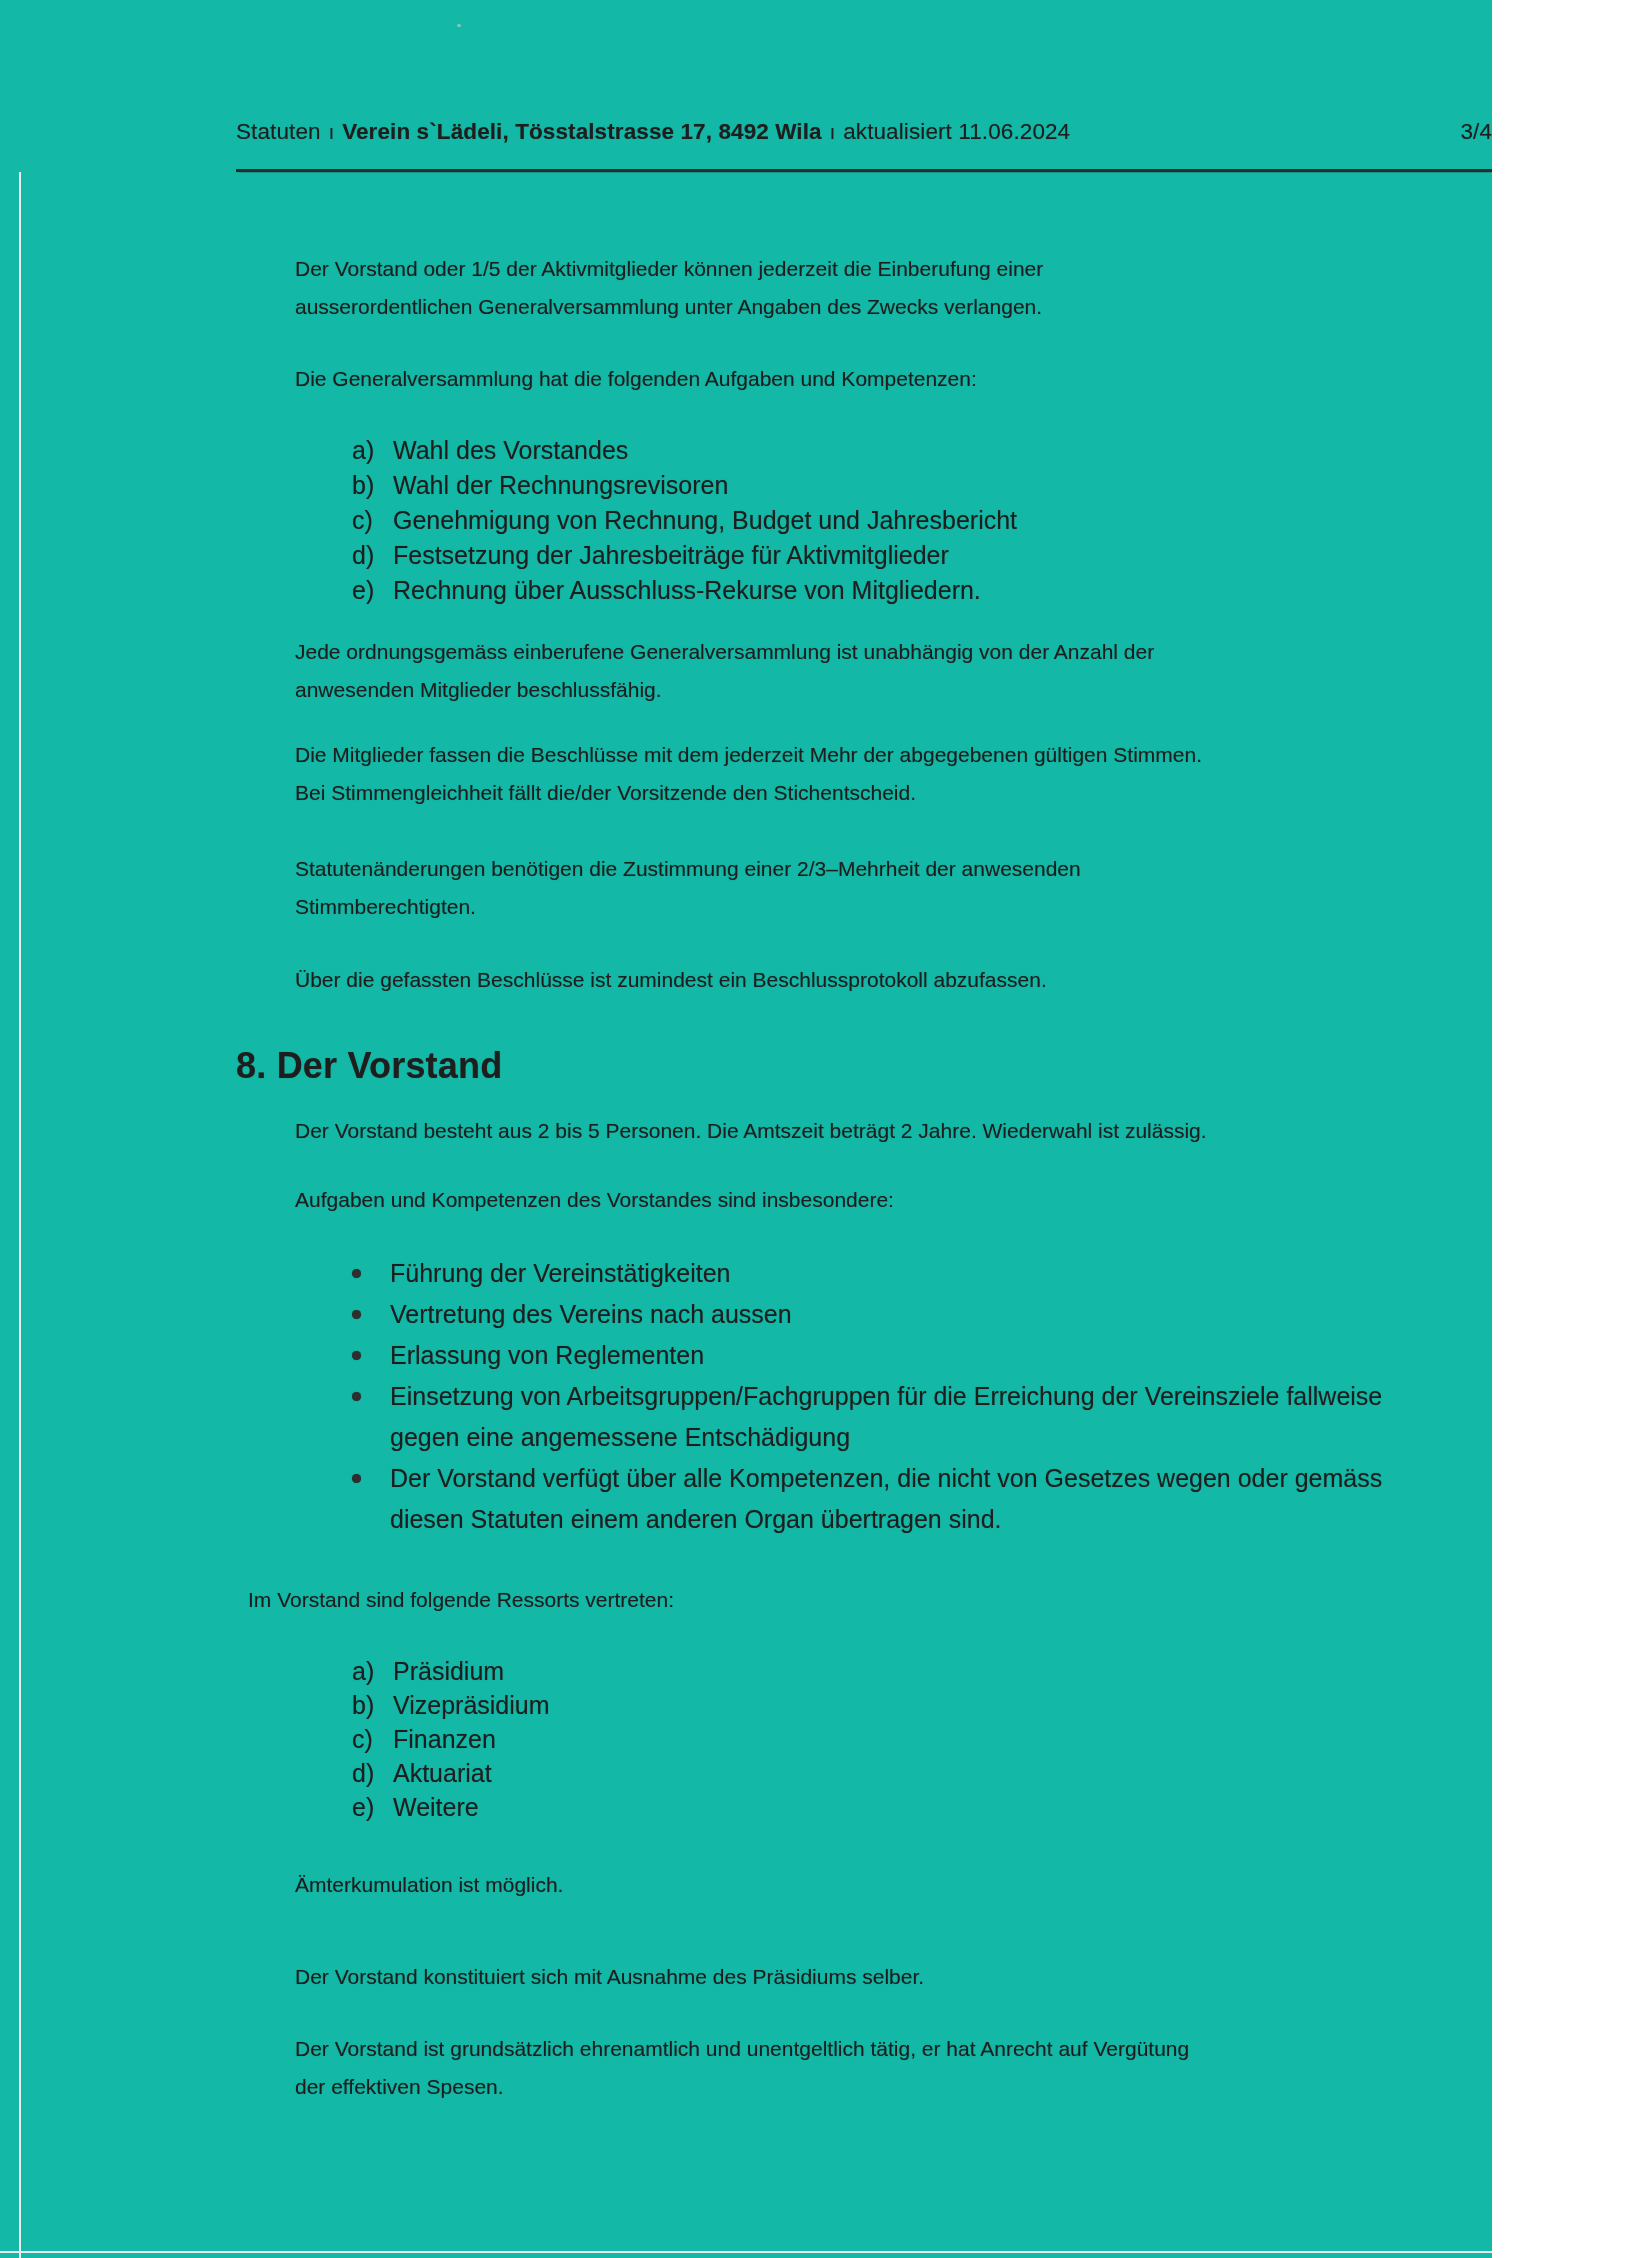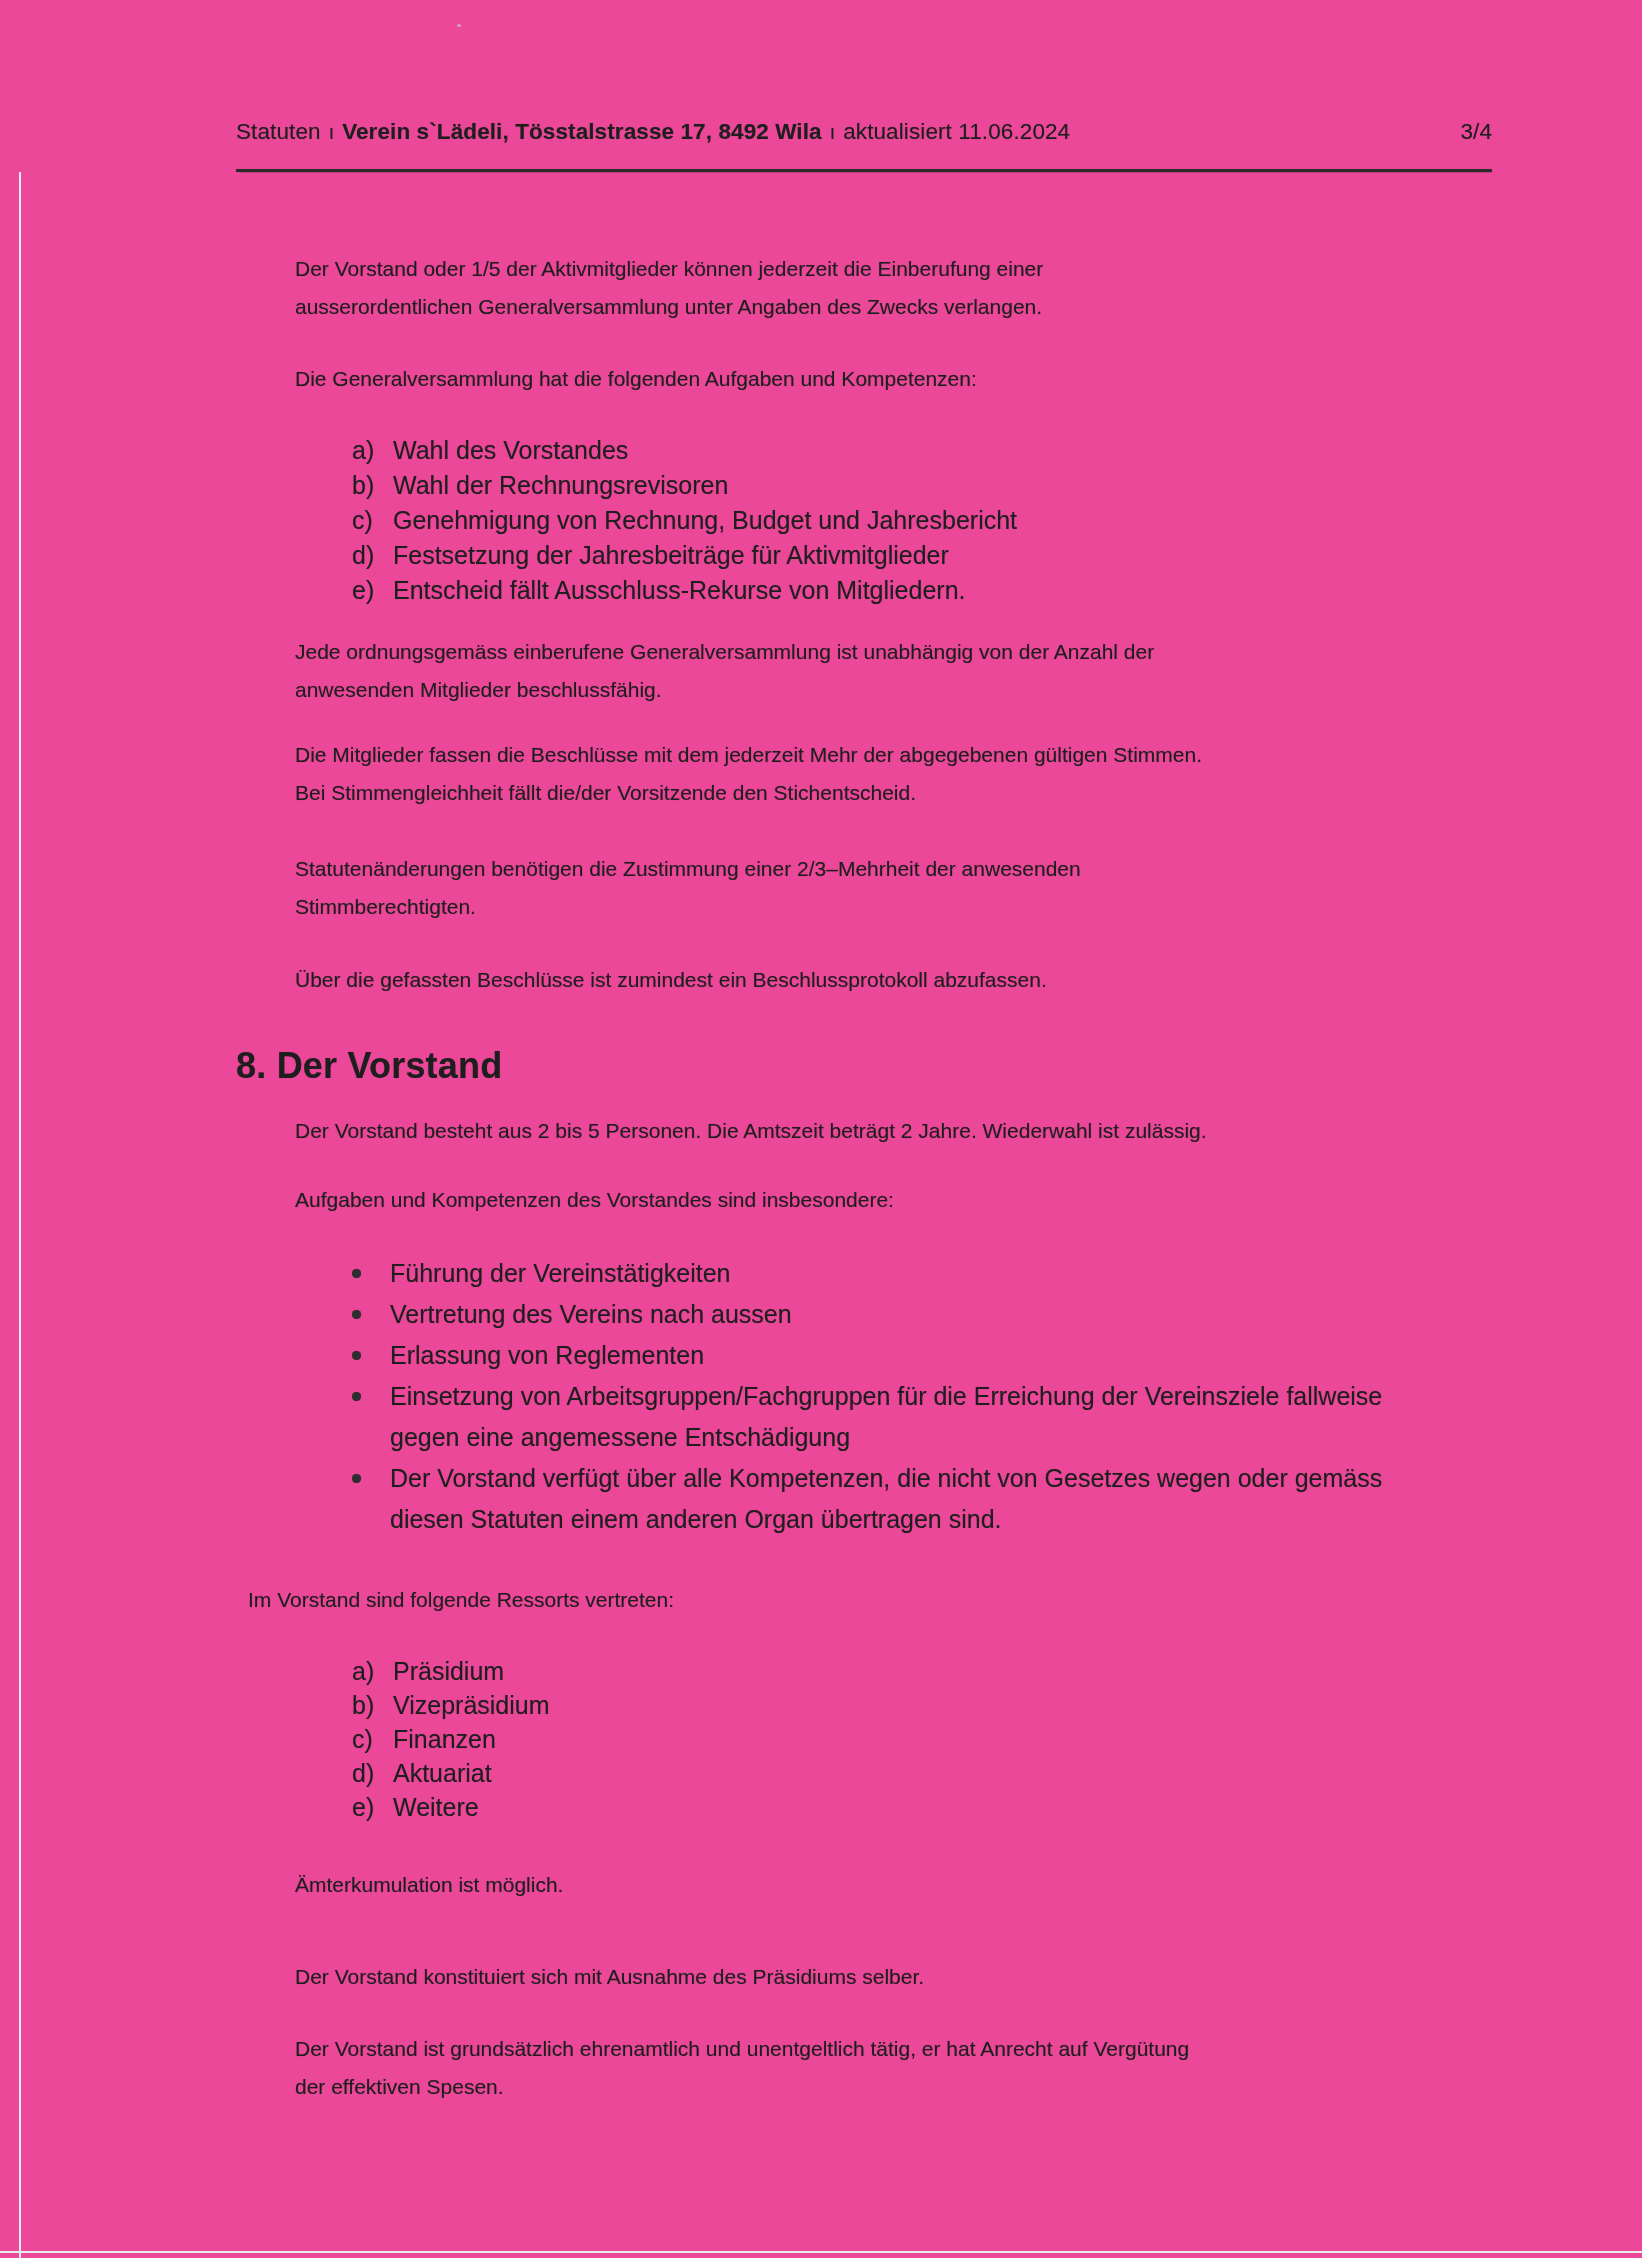--- a/index.html
+++ b/index.html
@@ -1,19 +1,19 @@
 <!DOCTYPE html>
 <html lang="de" style="font-size:14px"><head>
 <meta charset="utf-8">
 <style>
   html,body{margin:0;padding:0;background:#ffffff;}
   .page{
     position:relative;
-    width:1642px;height:2258px;
-    background:#ec4899;
+    width:1492px;height:2258px;
+    background:#14b8a6;
     overflow:hidden;
     font-family:"Liberation Sans",sans-serif;
     color:#1e1e1e;
     text-shadow:0 0 0.9px rgba(25,25,25,.38);
   }
   
   .scan-v{position:absolute;left:19.4px;top:172px;bottom:0;width:1.8px;background:#ededed;text-shadow:none;}
   .scan-b{position:absolute;left:0;bottom:5.3px;width:100%;height:1.8px;background:#e9ebeb;text-shadow:none;}
   .scan-speck{position:absolute;left:457px;top:24px;width:3.5px;height:2.6px;background:#c9c9c9;opacity:.65;border-radius:1.8px;text-shadow:none;}
 
@@ -102,21 +102,21 @@
       <div class="li">
           <span class="ll-label">c)</span>
           <span class="ll-text">Genehmigung von Rechnung, Budget und Jahresbericht</span>
         </div>
       <div class="li">
           <span class="ll-label">d)</span>
           <span class="ll-text">Festsetzung der Jahresbeiträge für Aktivmitglieder</span>
         </div>
       <div class="li">
           <span class="ll-label">e)</span>
-          <span class="ll-text">Entscheid fällt Ausschluss-Rekurse von Mitgliedern.</span>
+          <span class="ll-text">Rechnung über Ausschluss-Rekurse von Mitgliedern.</span>
         </div>
     </div>
 
     <p class="body-text mt-p3">Jede ordnungsgemäss einberufene Generalversammlung ist unabhängig von der Anzahl der
 anwesenden Mitglieder beschlussfähig.</p>
 
     <p class="body-text mt-p4">Die Mitglieder fassen die Beschlüsse mit dem jederzeit Mehr der abgegebenen gültigen Stimmen.
 Bei Stimmengleichheit fällt die/der Vorsitzende den Stichentscheid.</p>
 
     <p class="body-text mt-p5">Statutenänderungen benötigen die Zustimmung einer 2/3–Mehrheit der anwesenden

